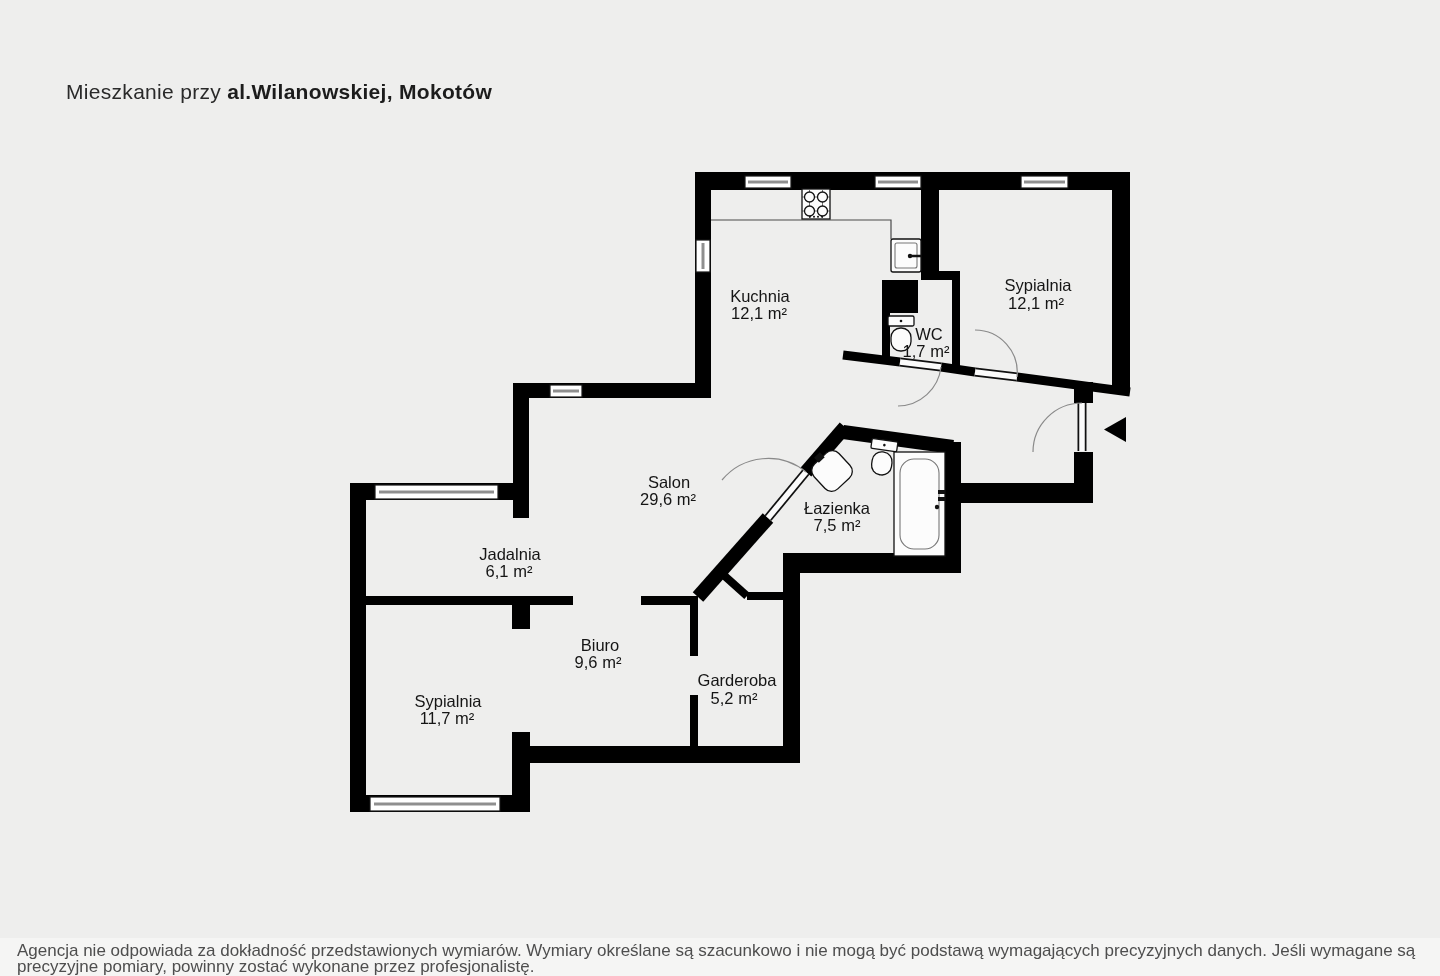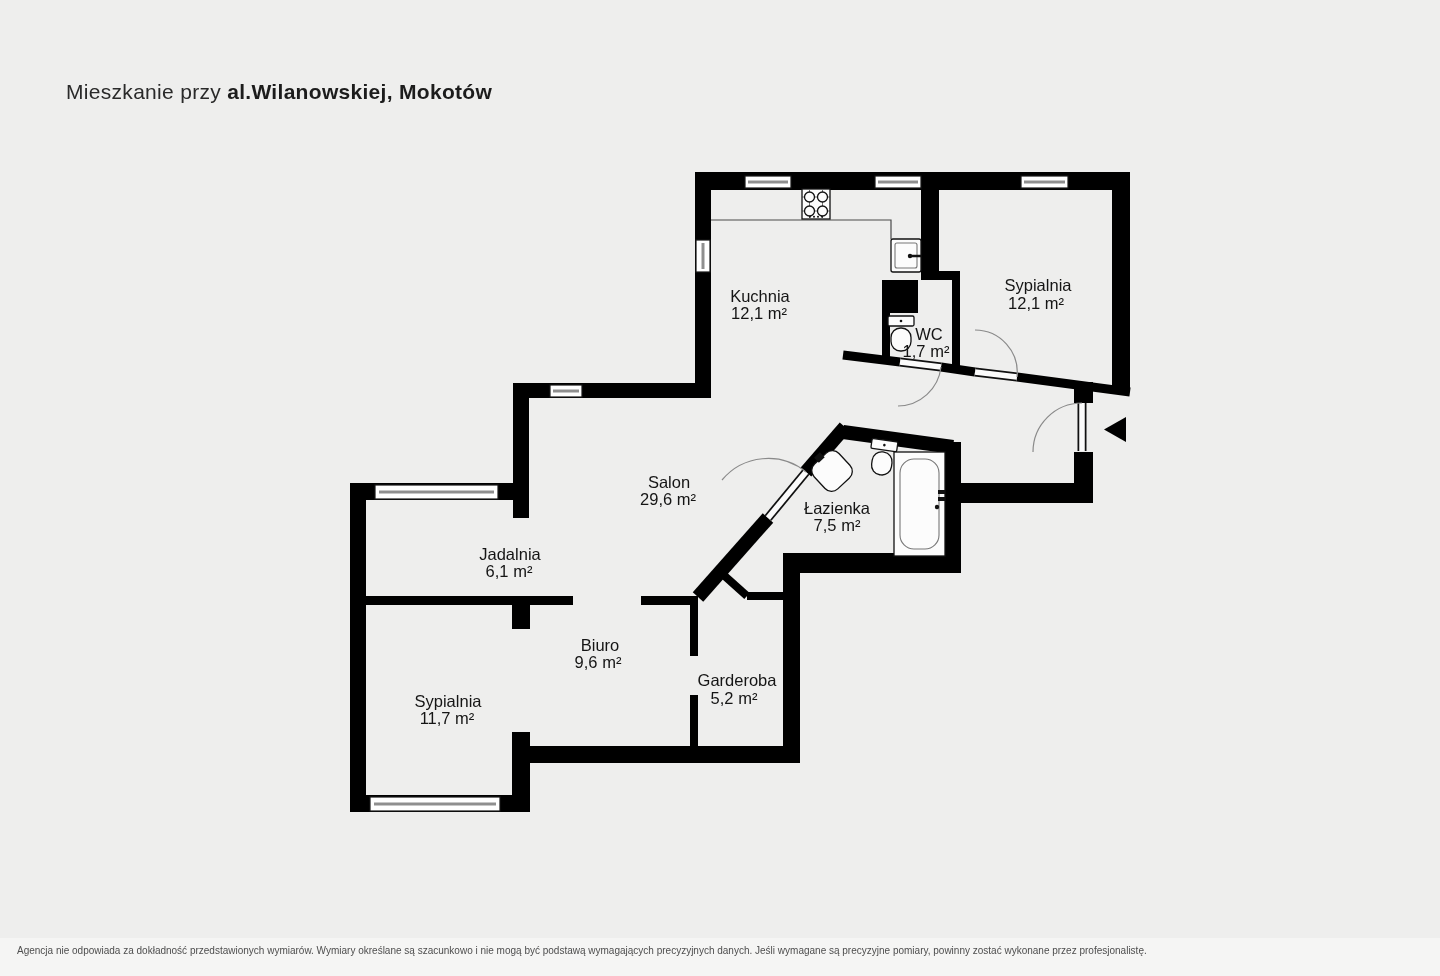--- a/index.html
+++ b/index.html
@@ -18,21 +18,21 @@
   .arc{stroke:#8a8a8a;stroke-width:1.2;fill:none;}
   .leaf-b{stroke:#111;stroke-width:9;fill:none;}
   .leaf-w{stroke:#fbfbfb;stroke-width:5.5;fill:none;}
   .fix{fill:#fcfcfc;stroke:#111;stroke-width:1.3;}
   .fix2{fill:none;stroke:#777;stroke-width:1.1;}
   .ink{fill:#111;stroke:none;}
   .hair{stroke:#333;stroke-width:.7;fill:none;}
   .counter{stroke:#4a4a4a;stroke-width:1.2;fill:none;}
   .rlabel{font-family:"Liberation Sans",sans-serif;font-size:16.5px;fill:#151515;text-anchor:middle;}
   footer{position:absolute;left:0;top:938px;width:1440px;height:38px;background:#f5f5f4;
-         box-sizing:border-box;padding:5px 0 0 17px;font-size:10px;color:#4e4e4e;line-height:16px;}
+         box-sizing:border-box;padding:5px 0 0 17px;font-size:17px;color:#4e4e4e;line-height:16px;}
 </style>
 </head>
 <body>
 
 <div class="page">
 
   <header>
     <div class="title"><span>Mieszkanie przy </span><span class="bold">al.Wilanowskiej, Mokotów</span></div>
   </header>
 

